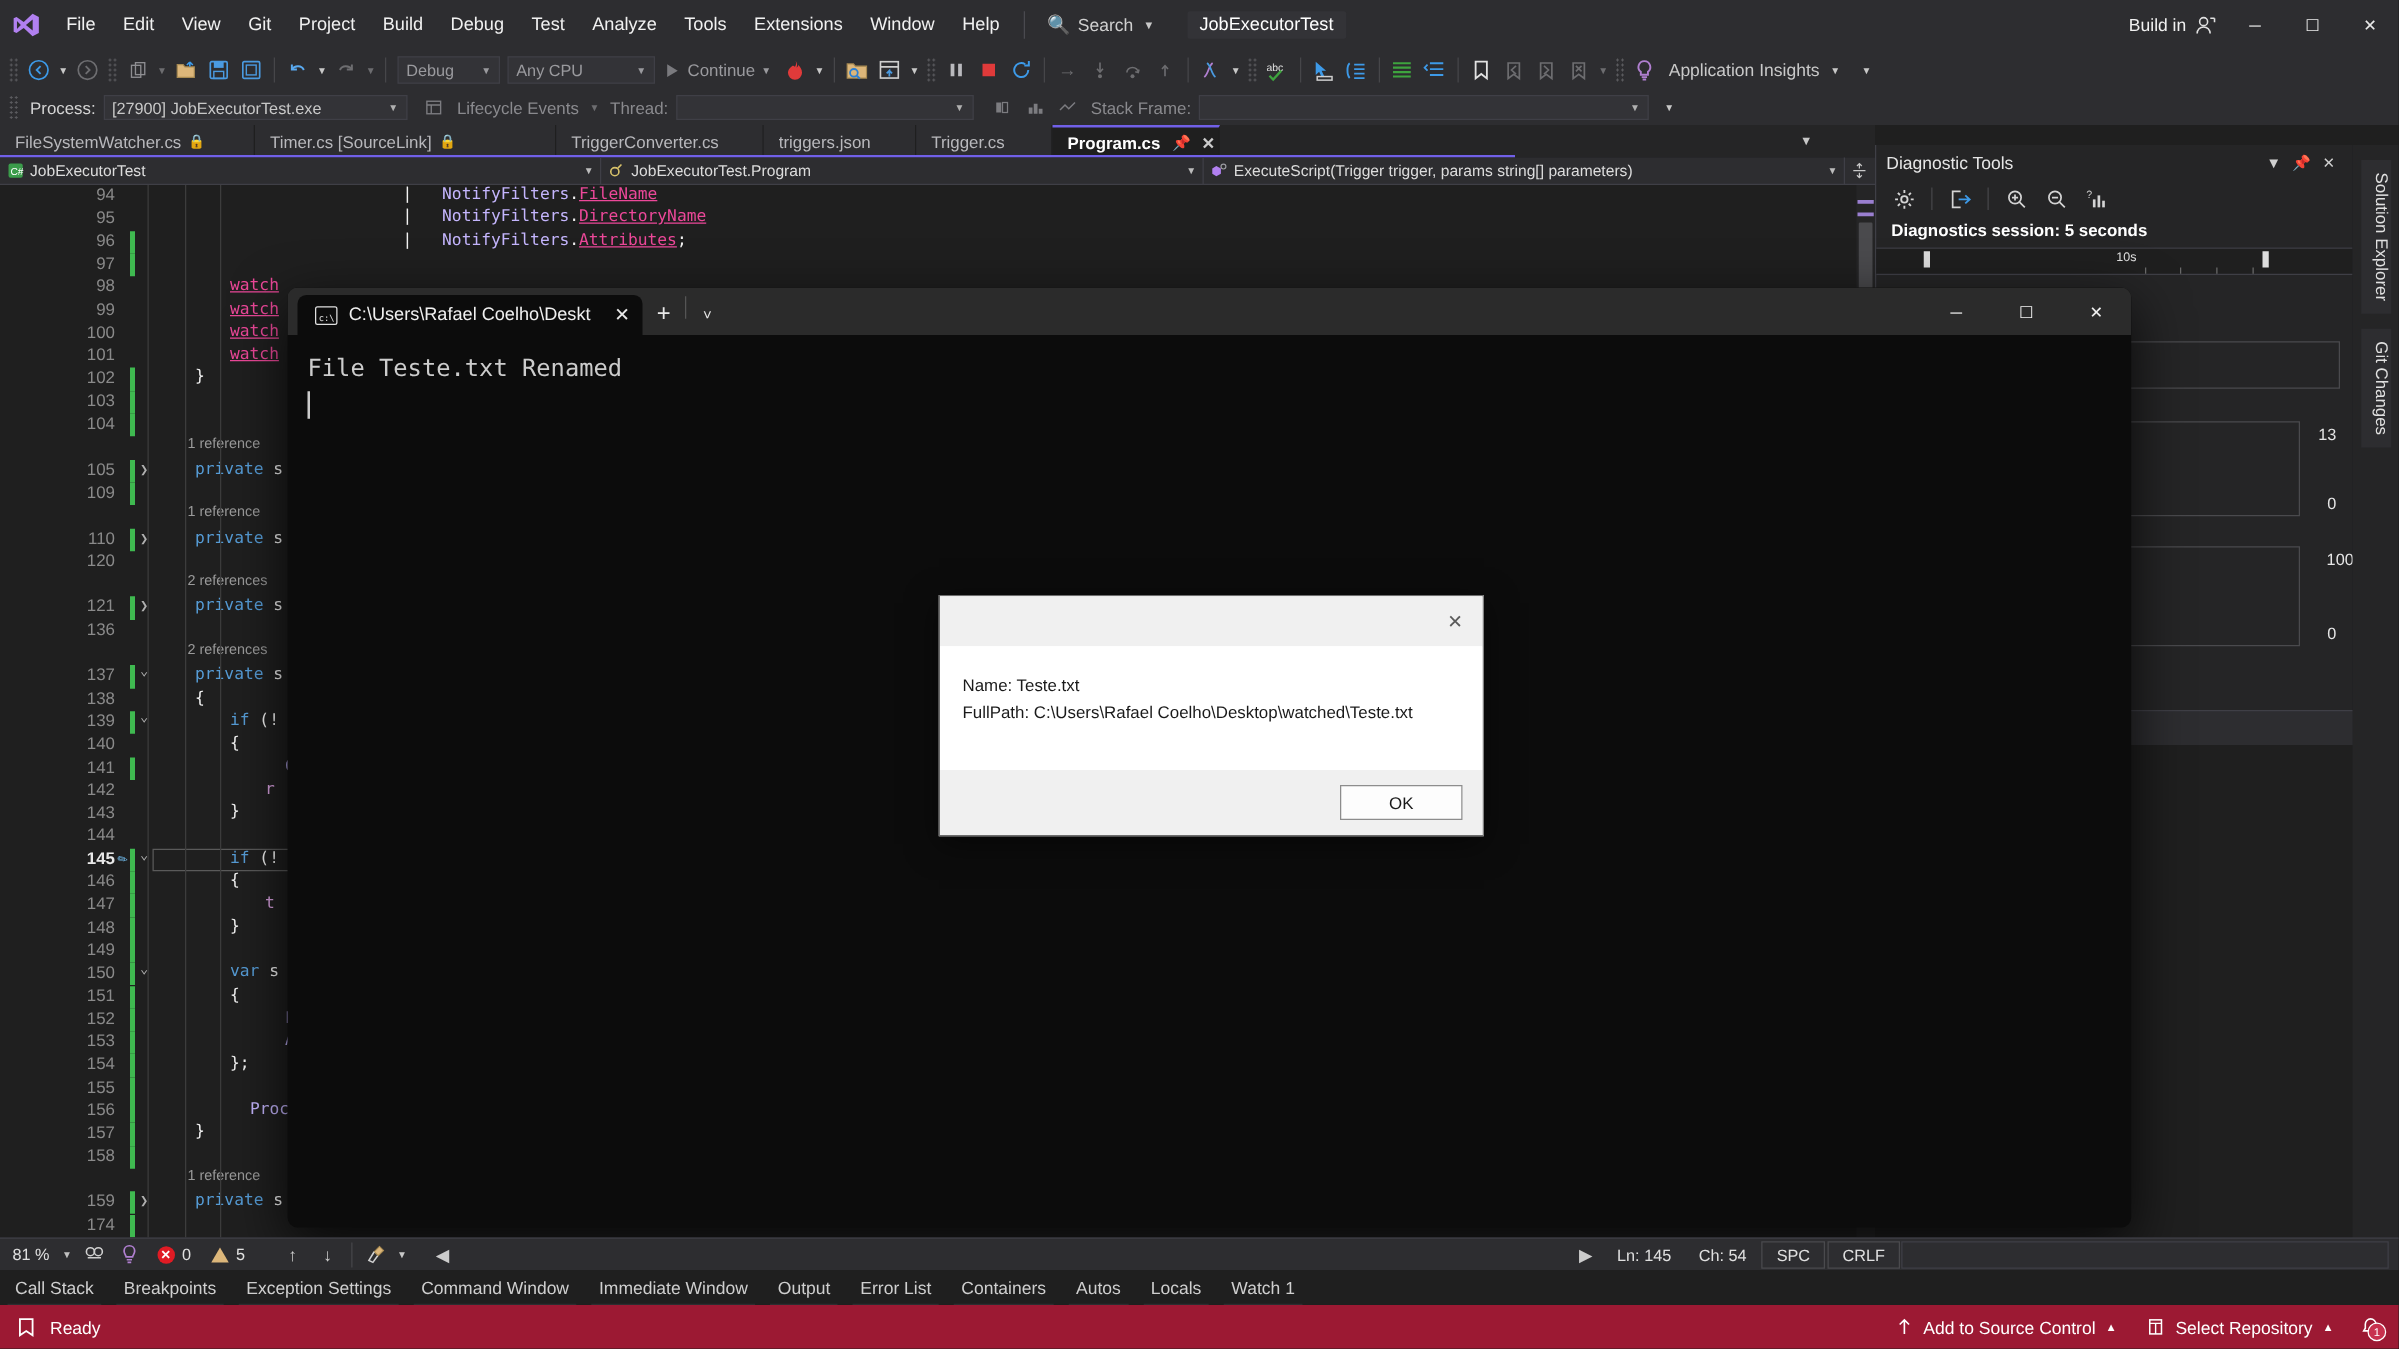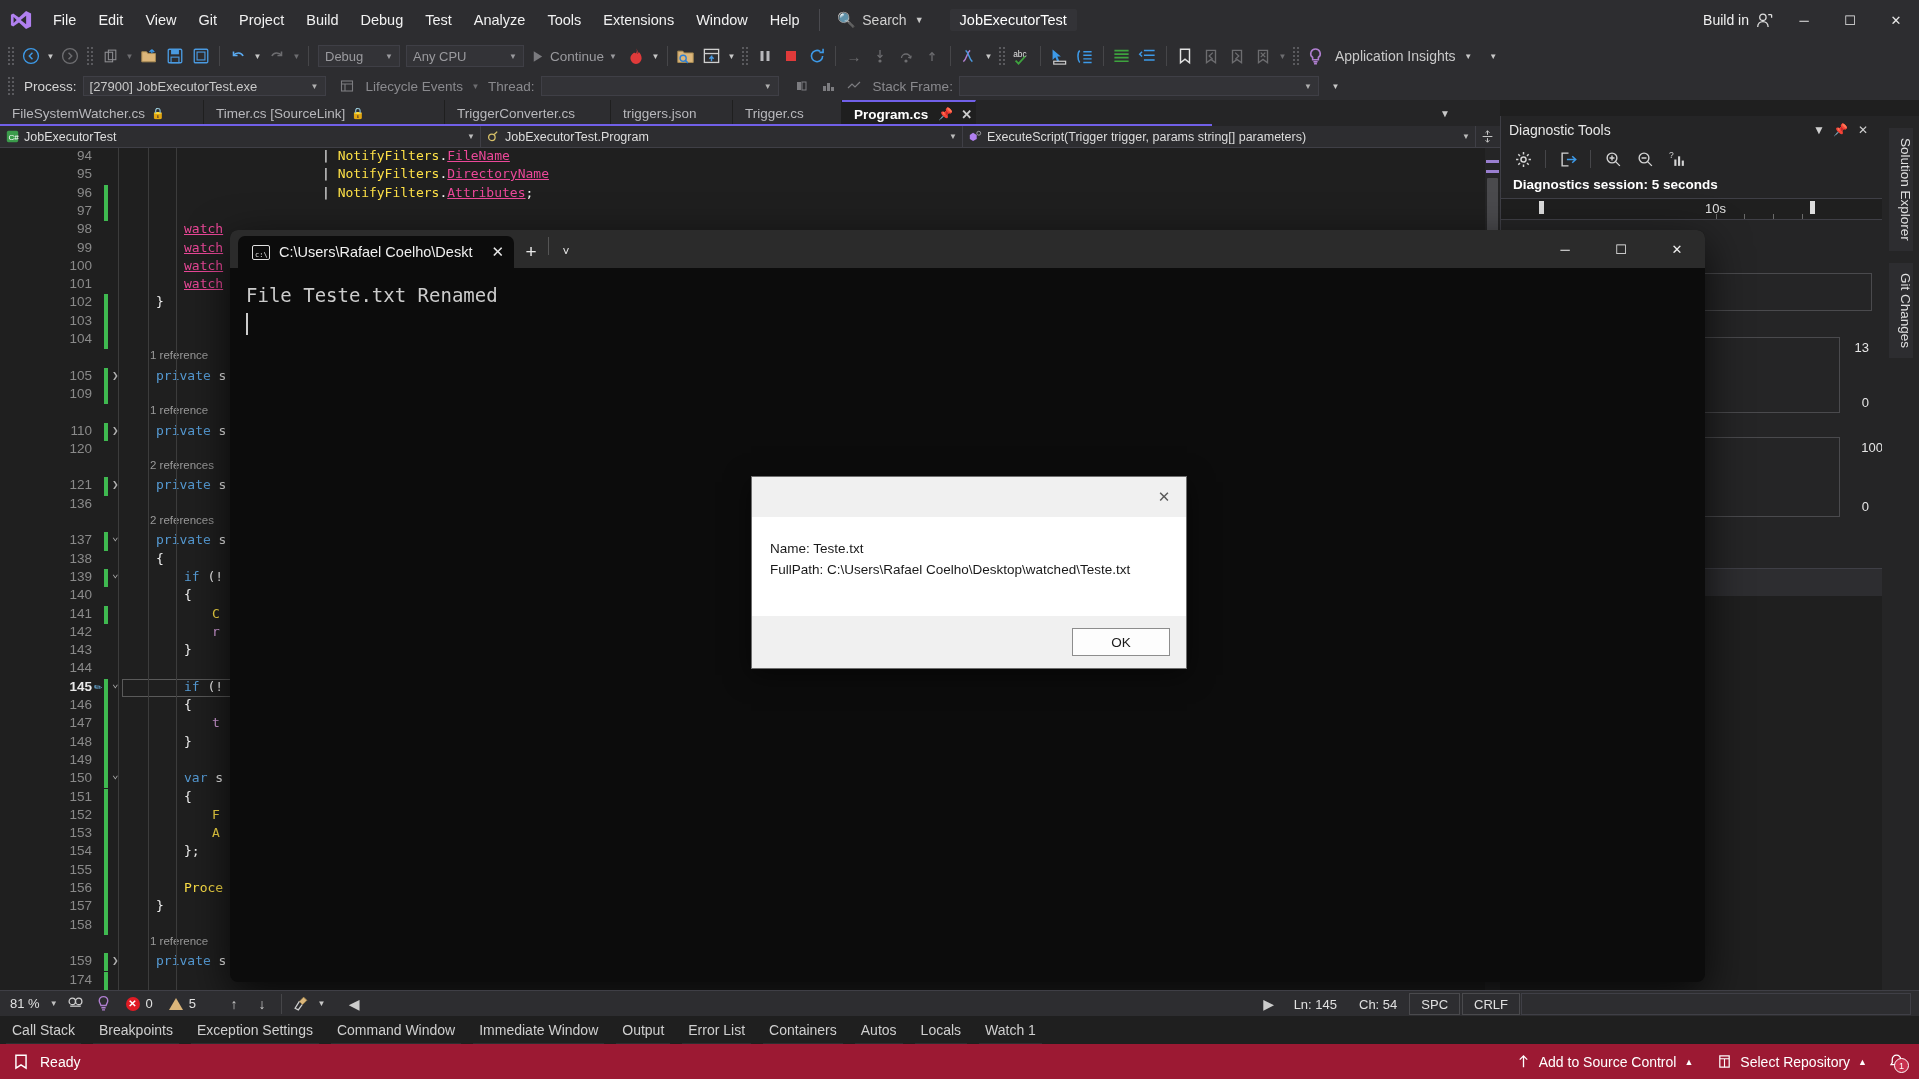--- a/index.html
+++ b/index.html
@@ -131,21 +131,21 @@
   .chgbar.g { background:#3fb950; }
   .glyph { position:absolute; left:110px; color:#b0b0b0; font-size:11px; }
   .codetext { position:absolute; left:126px; }
   .indentguide { position:absolute; width:1px; background:#3c3c3c; }
   .refhint { position:absolute; left:150px; color:#9a9a9a; font-size:11.5px;
              font-family:"Liberation Sans", sans-serif; }
   
   .k  { color:#569cd6; }
   .kc { color:#d8a0df; }
   .id { color:#ec4899;text-decoration:underline; }
-  .ty { color:#fde047; }
+  .ty { color:#c4b5fd;margin-left:16px; }
   .cur-line-box { position:absolute; left:122px; height:18.3px; border:1px solid #5a5a5a; }
 
   
   .ed-scroll { position:absolute; right:0; top:148px; width:15px; height:842px; background:#252526; }
   .ed-thumb  { position:absolute; right:2px; width:11px; background:#4a4a4d; border-radius:1px; }
   .ed-marker { position:absolute; right:1px; width:13px; height:3px; }
 
   
   .terminal {
     position:absolute; left:230px; top:230px; width:1475px; height:752px;
@@ -202,21 +202,21 @@
              color:#d0d0d0; font-size:12px; }
   .diag-toolbar { height:30px; display:flex; align-items:center; gap:4px; padding:0 8px; }
   .diag-tb { width:28px; height:26px; display:flex; align-items:center; justify-content:center;
              color:#d4d4d4; font-size:15px; }
   .diag-tb svg { width:17px; height:17px; }
   .diag-sep { width:1px; height:18px; background:#464649; margin:0 4px; }
   .diag-session { font-size:13.5px; font-weight:bold; color:#ffffff; padding:3px 10px 6px 12px; }
   .diag-ruler { height:22px; background:#1f1f1f; border-top:1px solid #3f3f46;
                 border-bottom:1px solid #3f3f46; position:relative; }
   .ruler-mark { position:absolute; top:2px; width:5px; height:13px; background:#dddddd; }
-  .ruler-lbl { position:absolute; top:2px; font-size:13px; color:#e0e0e0;margin-left:12px; }
+  .ruler-lbl { position:absolute; top:2px; font-size:10px; color:#e0e0e0; }
   .ruler-tick { position:absolute; bottom:0; width:1px; height:5px; background:#6a6a6a; }
   .diag-evtext { font-size:13px; color:#e2e2e2; padding:8px 10px 0 10px; line-height:1.35; }
   .diag-panel { margin:10px 10px 0 10px; border:1px solid #4a4a4d; height:38px; }
   .diag-legend { display:flex; align-items:center; gap:6px; padding:6px 10px 4px 12px; font-size:12.5px; color:#e0e0e0; }
   .lg-tri { width:0;height:0;border-left:7px solid transparent;border-right:7px solid transparent;
             border-top:10px solid #3a96dd; }
   .lg-dot { width:13px;height:13px;border-radius:50%;background:#6ba7d4; }
   .diag-graph { margin:2px 10px 0 10px; border:1px solid #4a4a4d; position:relative; }
   .gax { position:absolute; right:-30px; font-size:13px; color:#e6e6e6; }
   .diag-tabs { position:absolute; left:0; bottom:0; width:382px; height:28px;

